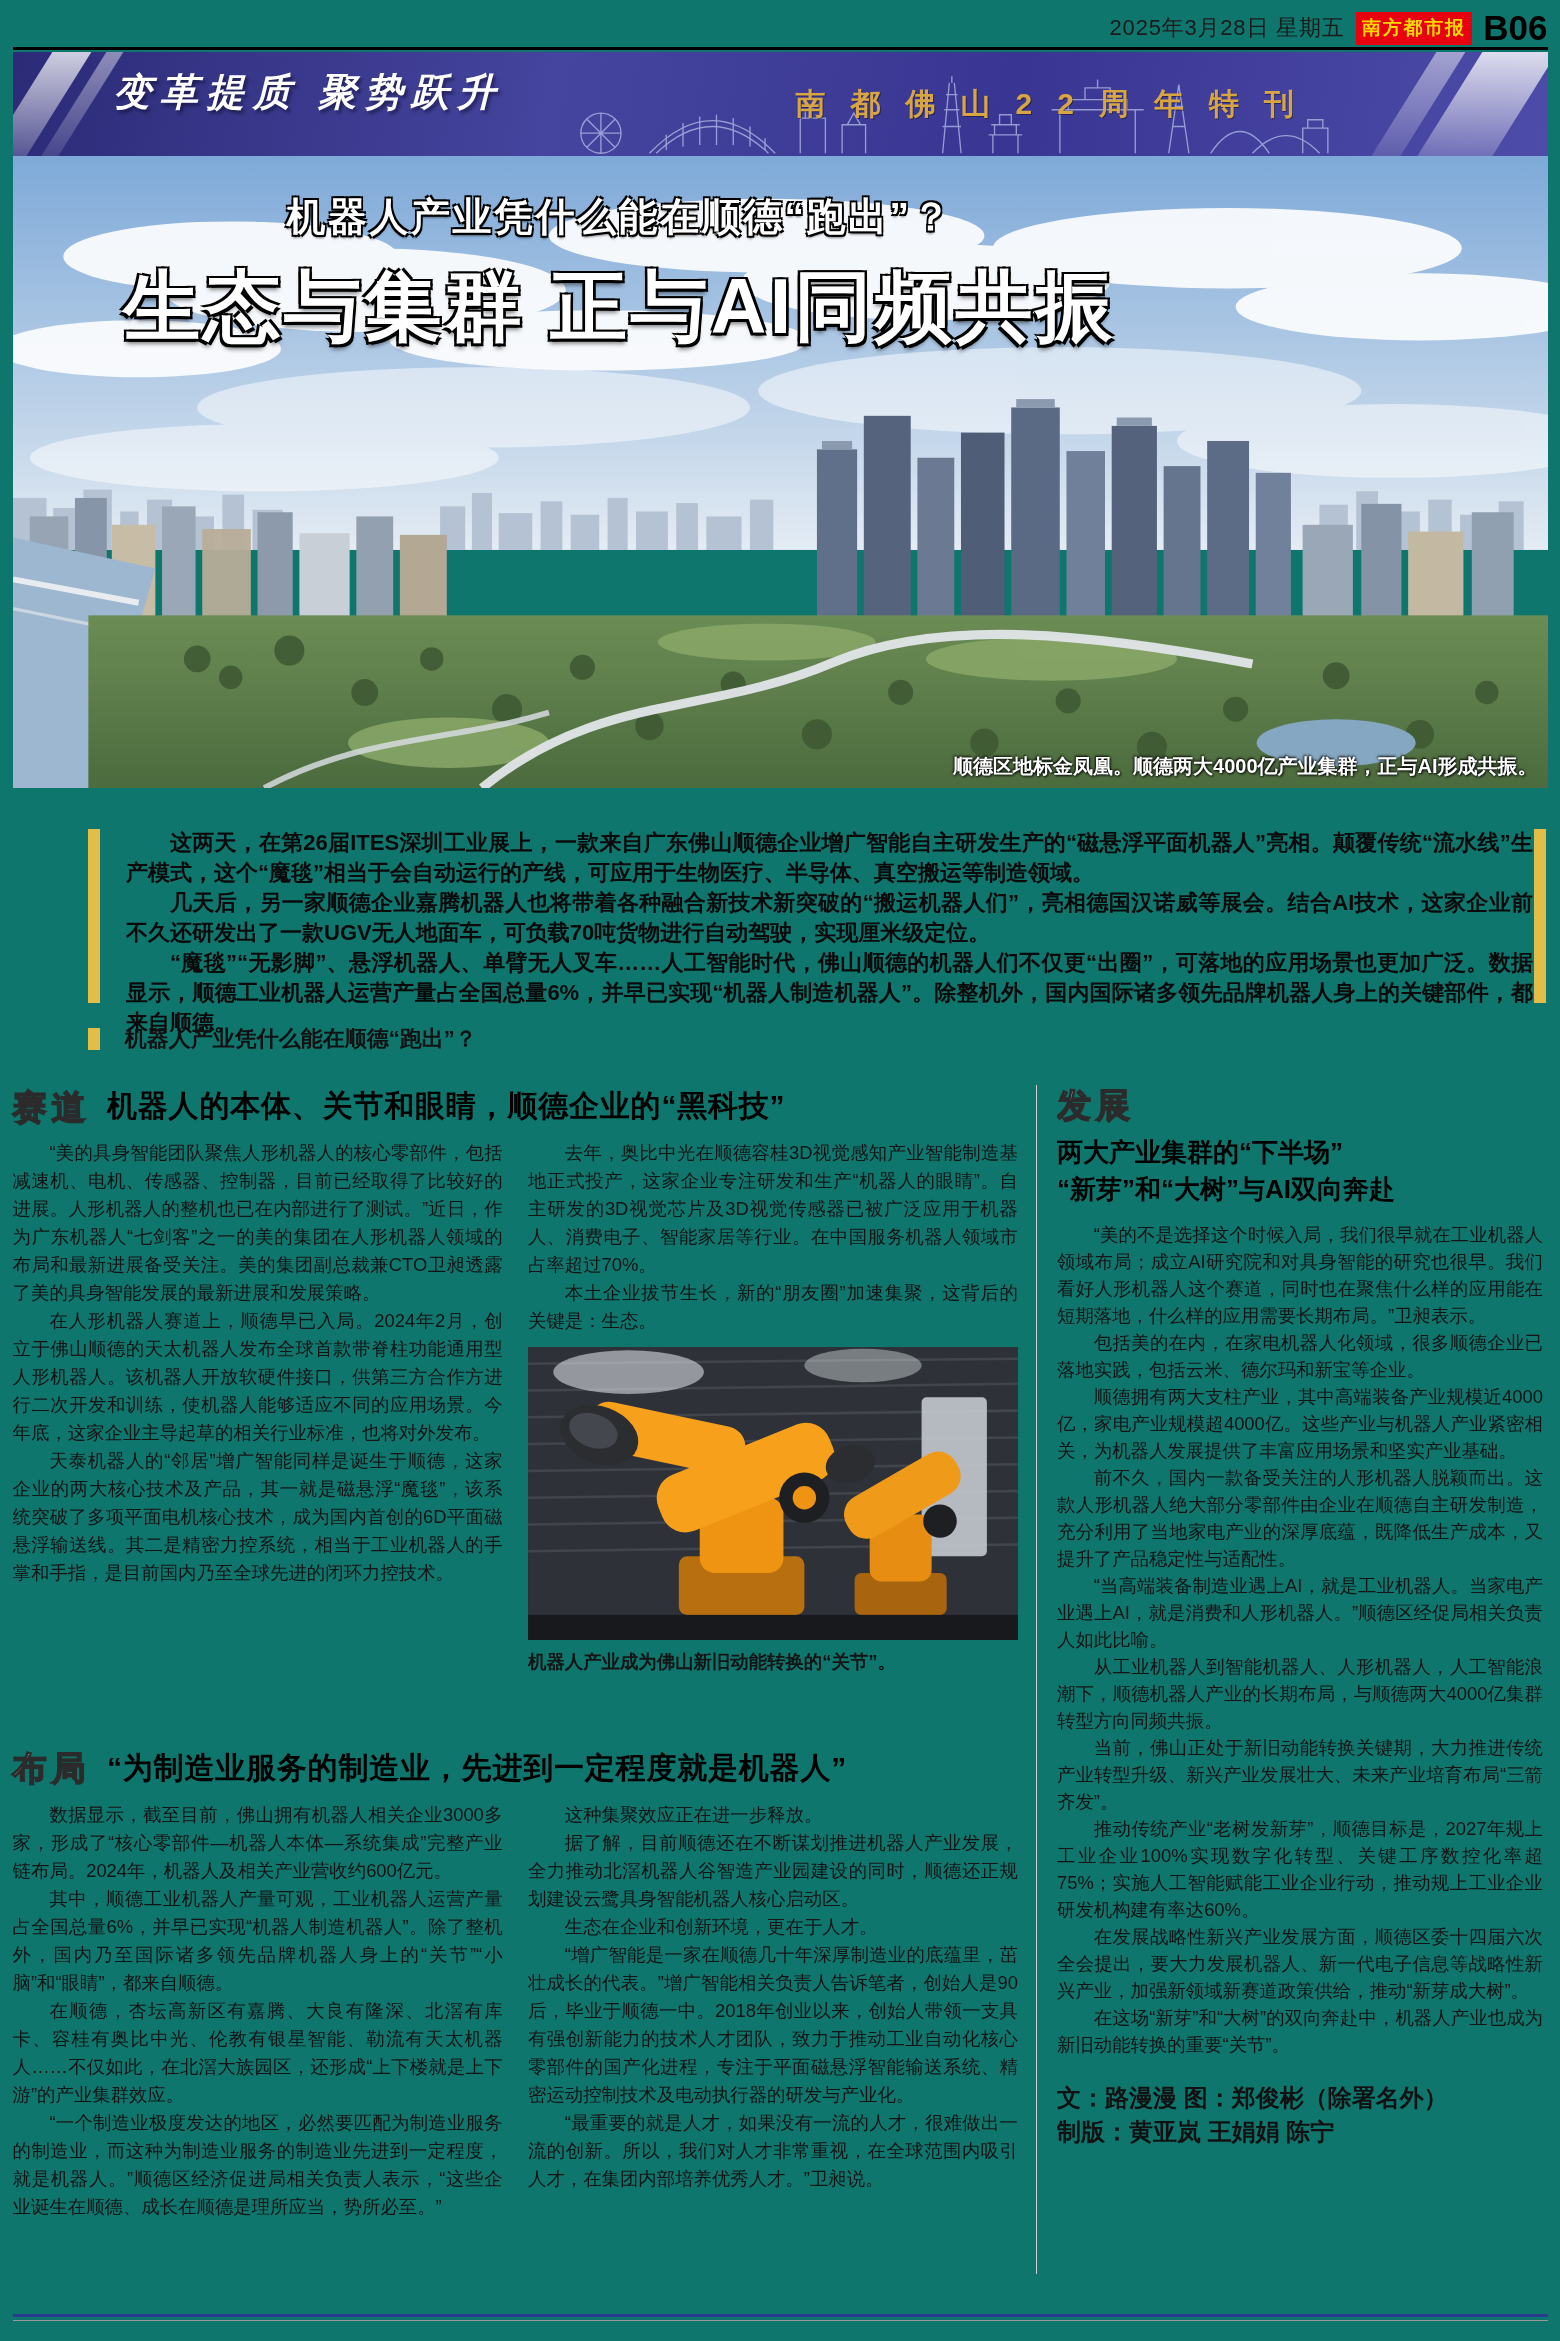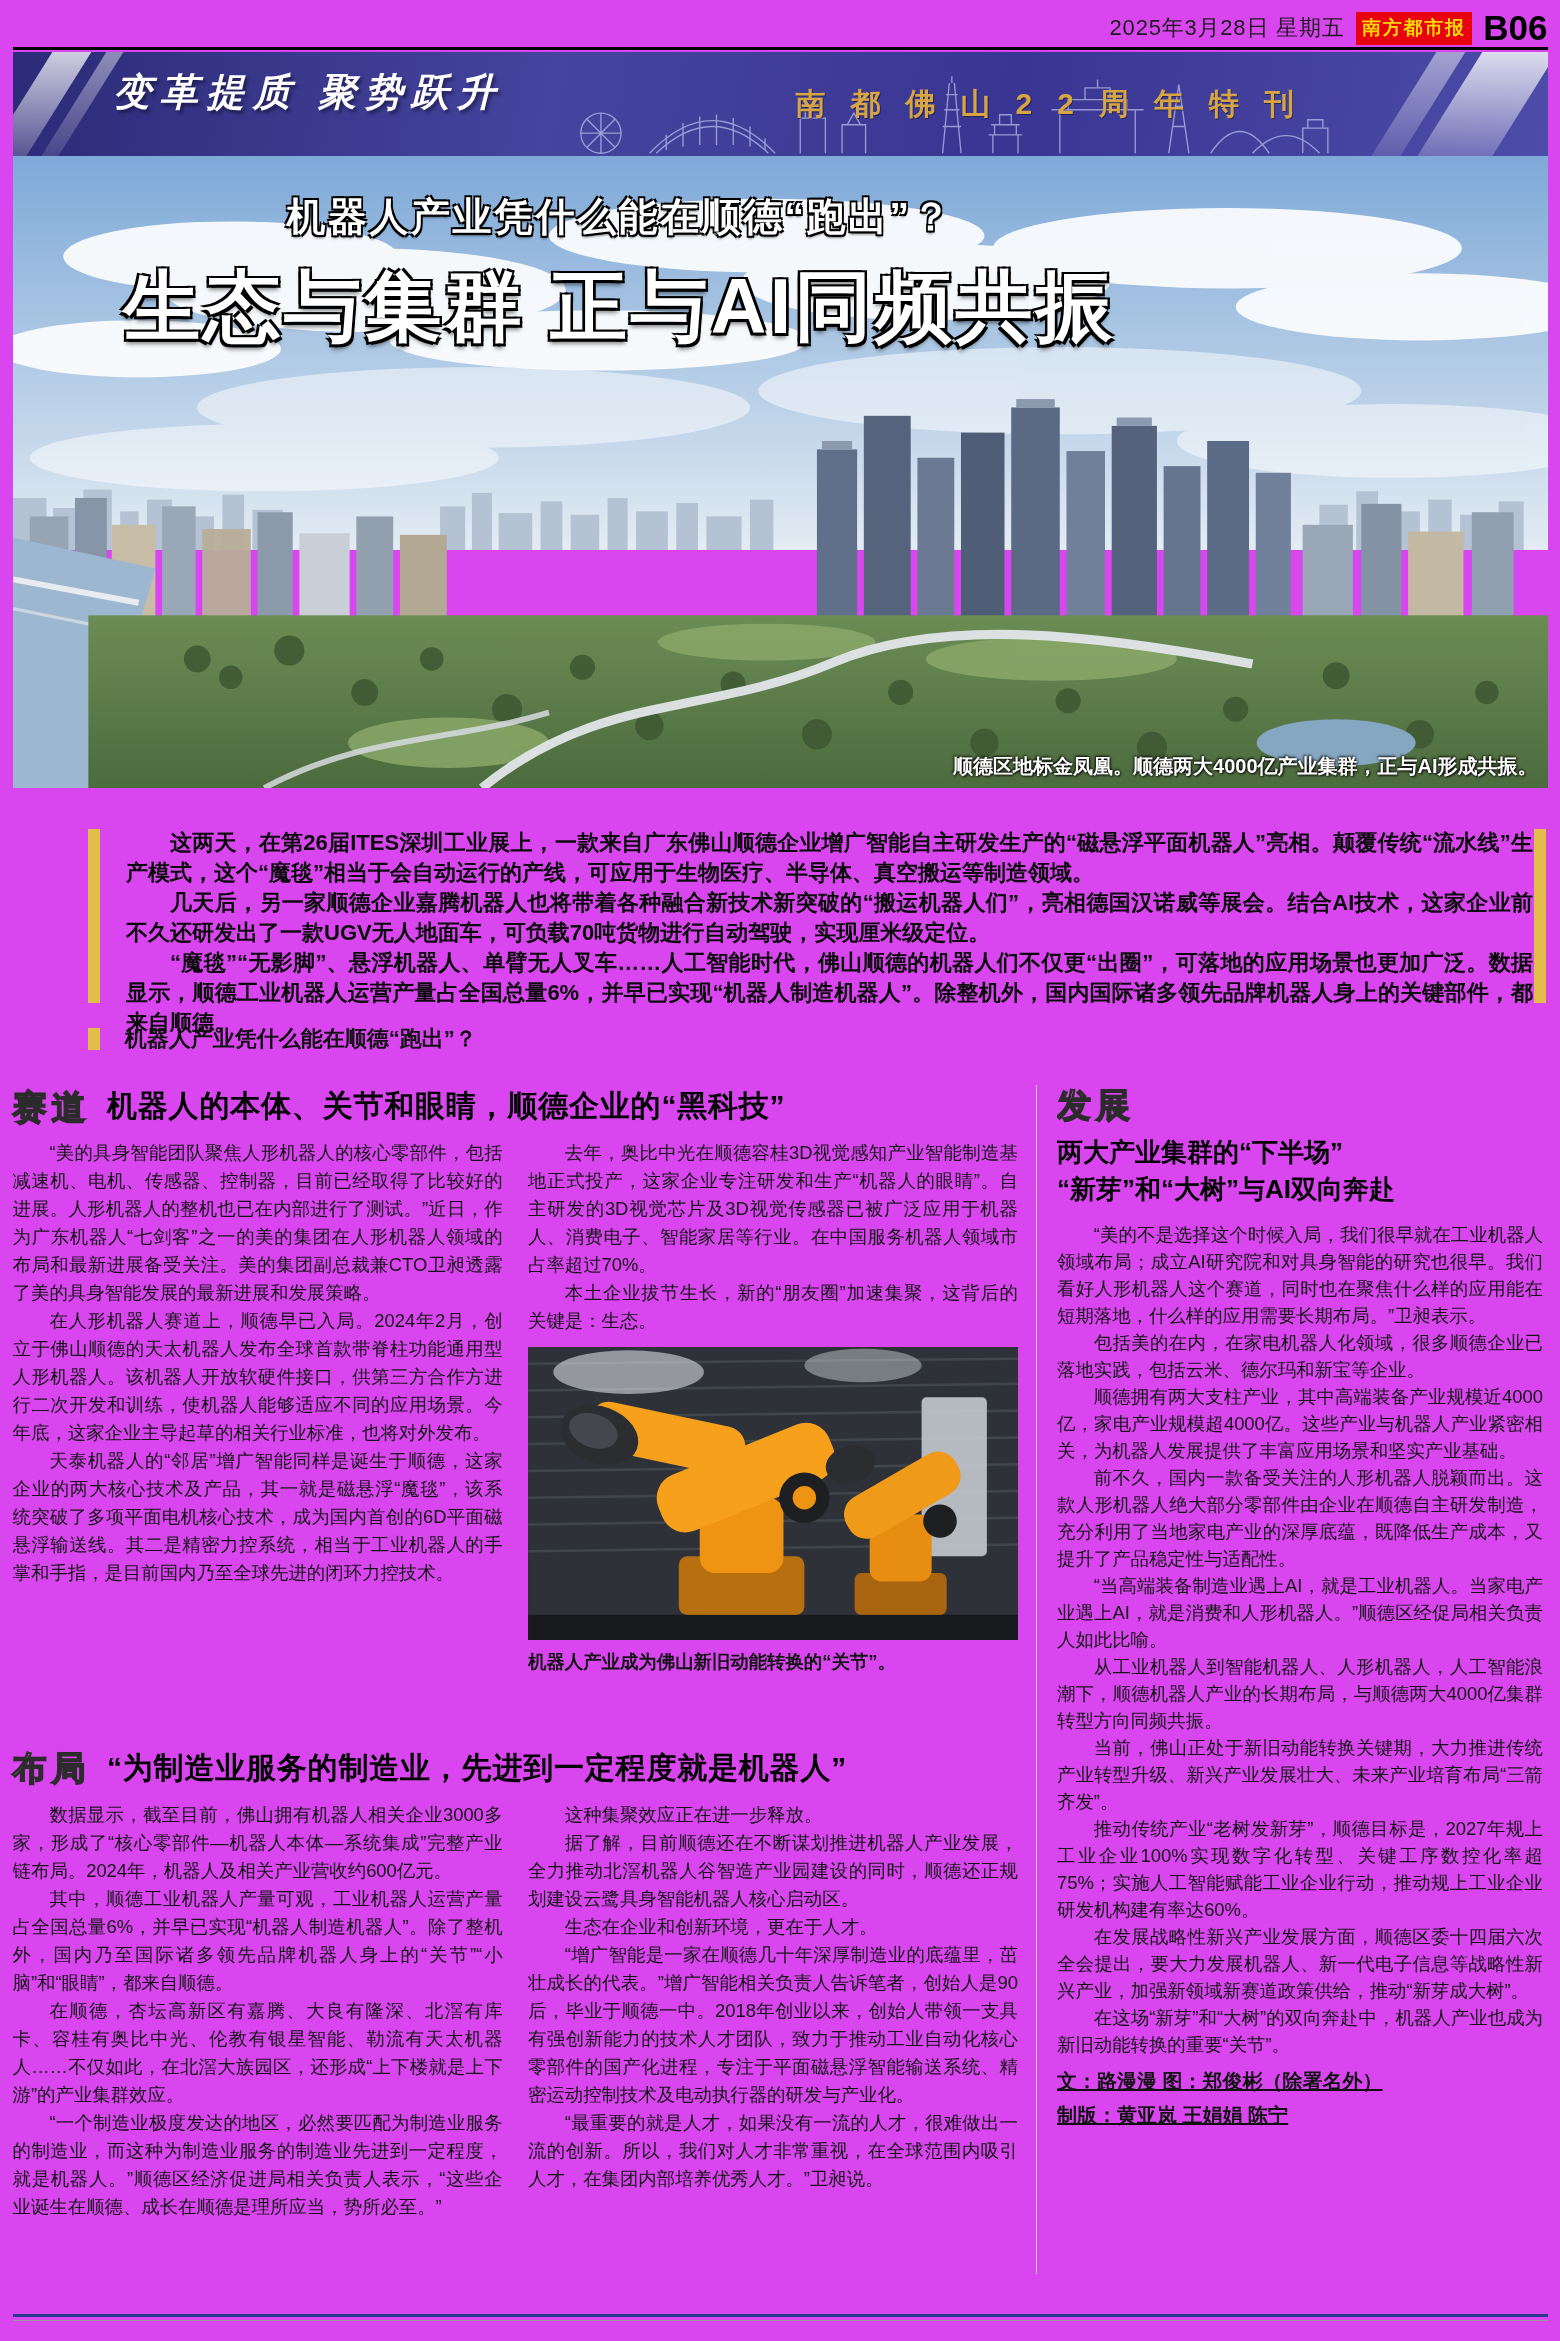--- a/index.html
+++ b/index.html
@@ -1,16 +1,16 @@
 <!DOCTYPE html>
 <html style="font-size:13.4px"><head>
 <meta charset="utf-8">
 <style>
   html,body{margin:0;padding:0;background:#e9e9e9;}
-  .page{position:relative;width:1560px;height:2342px;background:#d946ef;overflow:hidden;
+  .page{position:relative;width:1560px;height:2342px;background:#0f766e;overflow:hidden;
         font-family:"Liberation Sans",sans-serif;color:#111;}
   
   .topbar{position:absolute;top:8.4px;right:12.6px;display:flex;align-items:center;gap:11.7px;}
   .topbar .date{font-size:22px;color:#1a1a1a;letter-spacing:0.8px;}
   .brand{background:#e8000f;color:#ffd900;font-weight:bold;font-size:19px;padding:3.4px 5.9px;letter-spacing:1.7px;text-align:center;}
   .pageno{font-size:35px;font-weight:bold;color:#000;}
   .topline{position:absolute;top:47px;left:12.6px;width:1535px;height:2.5px;background:#000;}
   
   .banner{position:absolute;top:52px;left:12.6px;width:1535px;height:104px;overflow:hidden;
           background:linear-gradient(100deg,#2c2b78 0%,#45449e 35%,#383692 65%,#4d4ca8 100%);}
@@ -57,21 +57,21 @@
              background:linear-gradient(#3a3f46,#1f2226);}
   .photo-cap{margin-top:8.4px;font-size:18.4px;font-weight:bold;text-indent:0 !important;}
   .buju-c1{left:12.6px;top:1801px;height:471px;}
   .buju-c2{left:528px;top:1801px;height:471px;}
   .vdiv{position:absolute;left:1036px;top:1085px;width:0.8px;height:1189px;background:#cfcfcf;}
   .fazhan{position:absolute;left:1057px;top:1083px;width:486px;height:1235px;overflow:hidden;}
   .fz-tag{position:static;display:block;margin-bottom:5px;}
   .fz-title{font-size:26px;font-weight:bold;line-height:37px;color:#000;}
   .fz-body{margin-top:13.4px;font-size:18.4px;line-height:27px;text-align:justify;color:#141414;}
   .fz-body p{margin:0;text-indent:2em;}
-  .credits{margin-top:6px;font-size:20px;font-weight:bold;line-height:34px;text-decoration:underline;}
+  .credits{margin-top:23px;font-size:24px;font-weight:bold;line-height:34px;}
   .bottomrule{position:absolute;left:12.6px;top:2314px;width:1535px;height:3.4px;background:#2a3b8f;}
   .bottomrule2{position:absolute;left:12.6px;top:2320px;width:1535px;height:0.8px;background:#9a9a9a;}
 </style>
 </head>
 <body>
 
 <div class="page">
 
   <div class="topbar">
     <span class="date">2025年3月28日 星期五</span>

